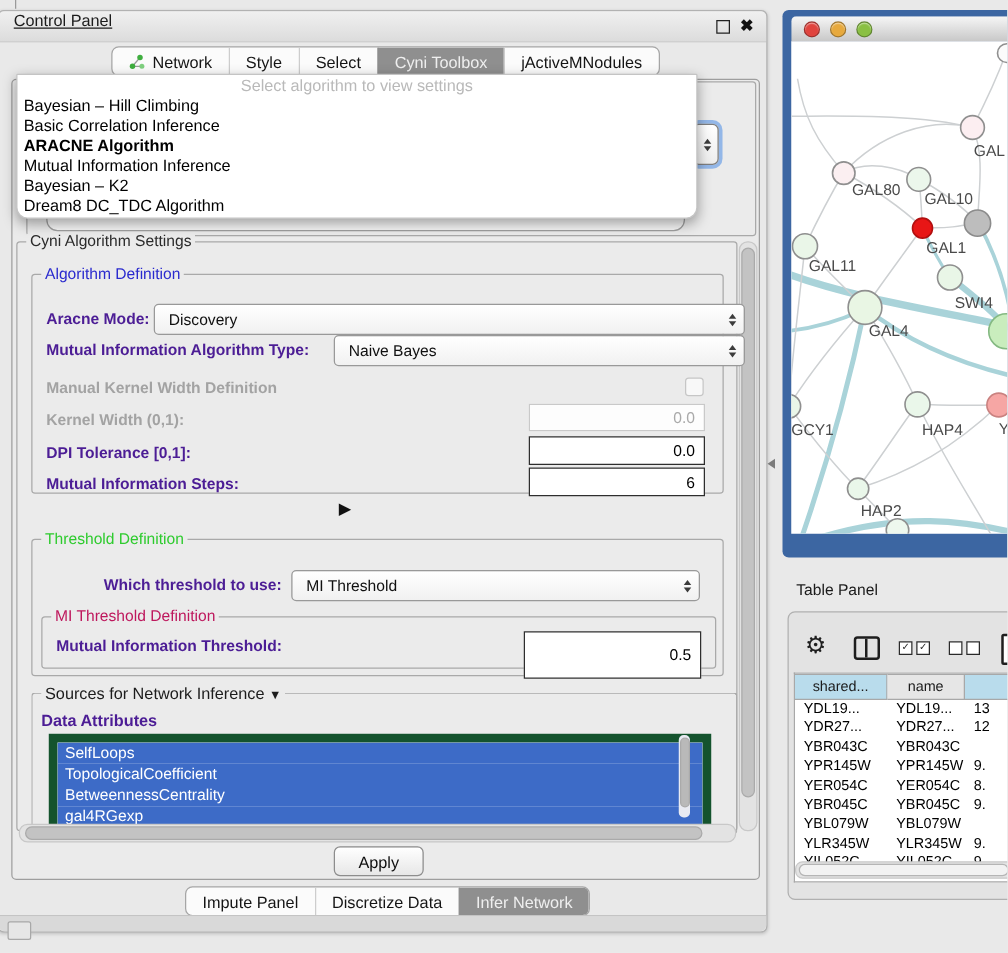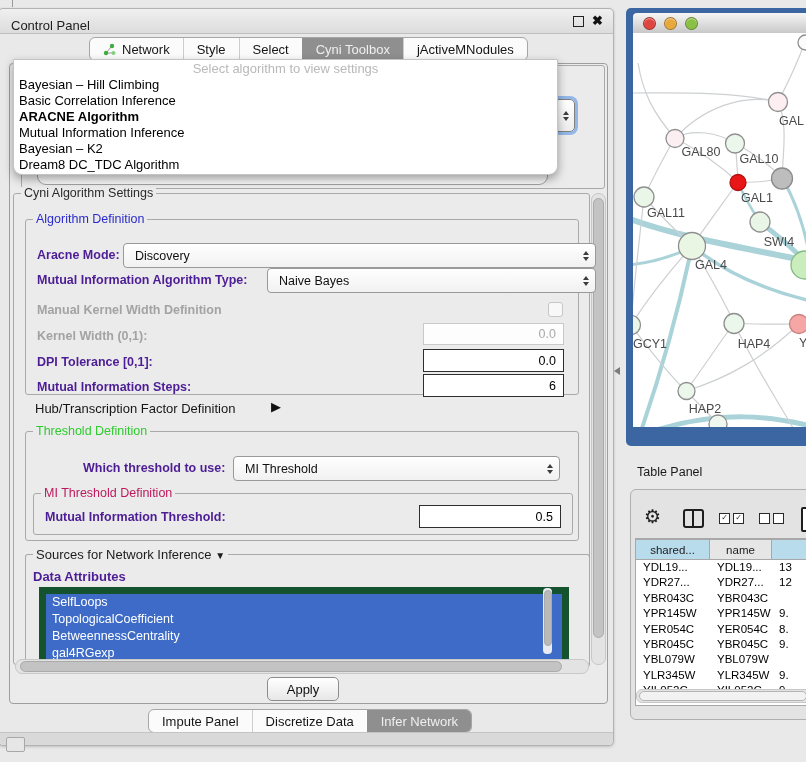--- a/index.html
+++ b/index.html
@@ -2,21 +2,21 @@
 <html><head>
 <meta charset="utf-8">
 <style>
   html,body{margin:0;padding:0;background:#e9e9e9;}
   #page{position:relative;width:806px;height:762px;background:#e9e9e9;
         font-family:"Liberation Sans",sans-serif;overflow:hidden;color:#111;}
   .abs{position:absolute;}
   
   .cp-win{background:#e9e9e9;border:1px solid #b2b2b2;border-radius:5px;box-shadow:0 1px 3px rgba(0,0,0,.18);}
   .cp-titlebar{background:linear-gradient(#f0f0f0,#dcdcdc);border-bottom:1px solid #bfbfbf;border-radius:5px 5px 0 0;
-               display:flex;align-items:flex-end;font-size:13px;color:#1c1c1c;padding-left:12px;}
+               display:flex;align-items:flex-start;font-size:13px;color:#1c1c1c;padding-left:12px;text-decoration:underline;}
   .float-ic{width:9px;height:9px;border:1.5px solid #222;}
   .close-ic{font-size:13px;font-weight:bold;color:#111;line-height:1;}
   
   .tabbar{display:flex;align-items:stretch;height:22px;background:#fbfbfb;border:1px solid #a6a6a6;border-radius:6px;overflow:hidden;font-size:13px;}
   .tab{display:flex;align-items:center;padding:0 13px;border-left:1px solid #cdcdcd;color:#151515;white-space:nowrap;}
   .tab:first-child{border-left:none;}
   .tab.sel{background:#8f8f8f;color:#efefef;border-left-color:#8f8f8f;}
   
   .inner{background:#ebebeb;border:1px solid #9e9e9e;border-radius:4px;}
   .gbox{border:1px solid #a9a9a9;border-radius:3px;}
@@ -162,40 +162,39 @@
 
     <span class="abs dlab" style="left:38px;top:320px;">Kernel Width (0,1):</span>
     <input class="abs tfield dis" style="left: 424px; top: 314px; width: 141px; height: 22px;" readonly="" value="0.0">
 
     <span class="abs blab" style="left:38px;top:346px;">DPI Tolerance [0,1]:</span>
     <input class="abs tfield" style="left: 424px; top: 340px; width: 141px; height: 23px;" readonly="" value="0.0">
 
     <span class="abs blab" style="left:38px;top:371px;">Mutual Information Steps:</span>
     <input class="abs tfield" style="left: 424px; top: 365px; width: 141px; height: 23px;" readonly="" value="6">
 
-    <span class="abs nlab" style="left:36px;top:392px;">Hub/Transcription Factor Definition</span>
     <span class="abs" style="left:272px;top:390px;font-size:13px;color:#111;">▶</span>
 
     <div class="abs gbox" style="left:26px;top:422px;width:552px;height:108px;"></div>
     <div class="glabel" style="left:34px;top:416px;color:#2ecb2e;">Threshold Definition</div>
 
     <span class="abs blab" style="left:84px;top:452px;">Which threshold to use:</span>
     <div class="abs combo" style="left:234px;top:447px;width:294px;height:23px;">
       <span>MI Threshold</span>
       <span class="stepper">
           <span class="tri-up"></span>
           <span class="tri-dn"></span>
         </span>
     </div>
 
     <div class="abs gbox" style="left:34px;top:484px;width:538px;height:40px;"></div>
     <div class="glabel" style="left:42px;top:478px;color:#be185d;">MI Threshold Definition</div>
 
     <span class="abs blab" style="left:46px;top:501px;">Mutual Information Threshold:</span>
-    <input class="abs tfield" style="left: 420px; top: 496px; width: 142px; height: 23px;" readonly="" value="0.5">
+    <input class="abs tfield" style="left: 420px; top: 496px; width: 142px; height: 38px;" readonly="" value="0.5">
 
     <div class="abs gbox" style="left:26px;top:545px;width:563px;height:112px;border-bottom:none;"></div>
     <div class="glabel" style="left:34px;top:539px;color:#1c1c1c;font-size:13px;"><span>Sources for Network Inference</span> <span style="font-size:10px;">▼</span></div>
 
     <span class="abs blab" style="left:34px;top:560px;font-size:13px;">Data Attributes</span>
 
     <div class="abs attr-list" style="left:40px;top:578px;width:516px;height:70px;">
       <div class="attr-item">SelfLoops</div>
       <div class="attr-item">TopologicalCoefficient</div>
       <div class="attr-item">BetweennessCentrality</div>

